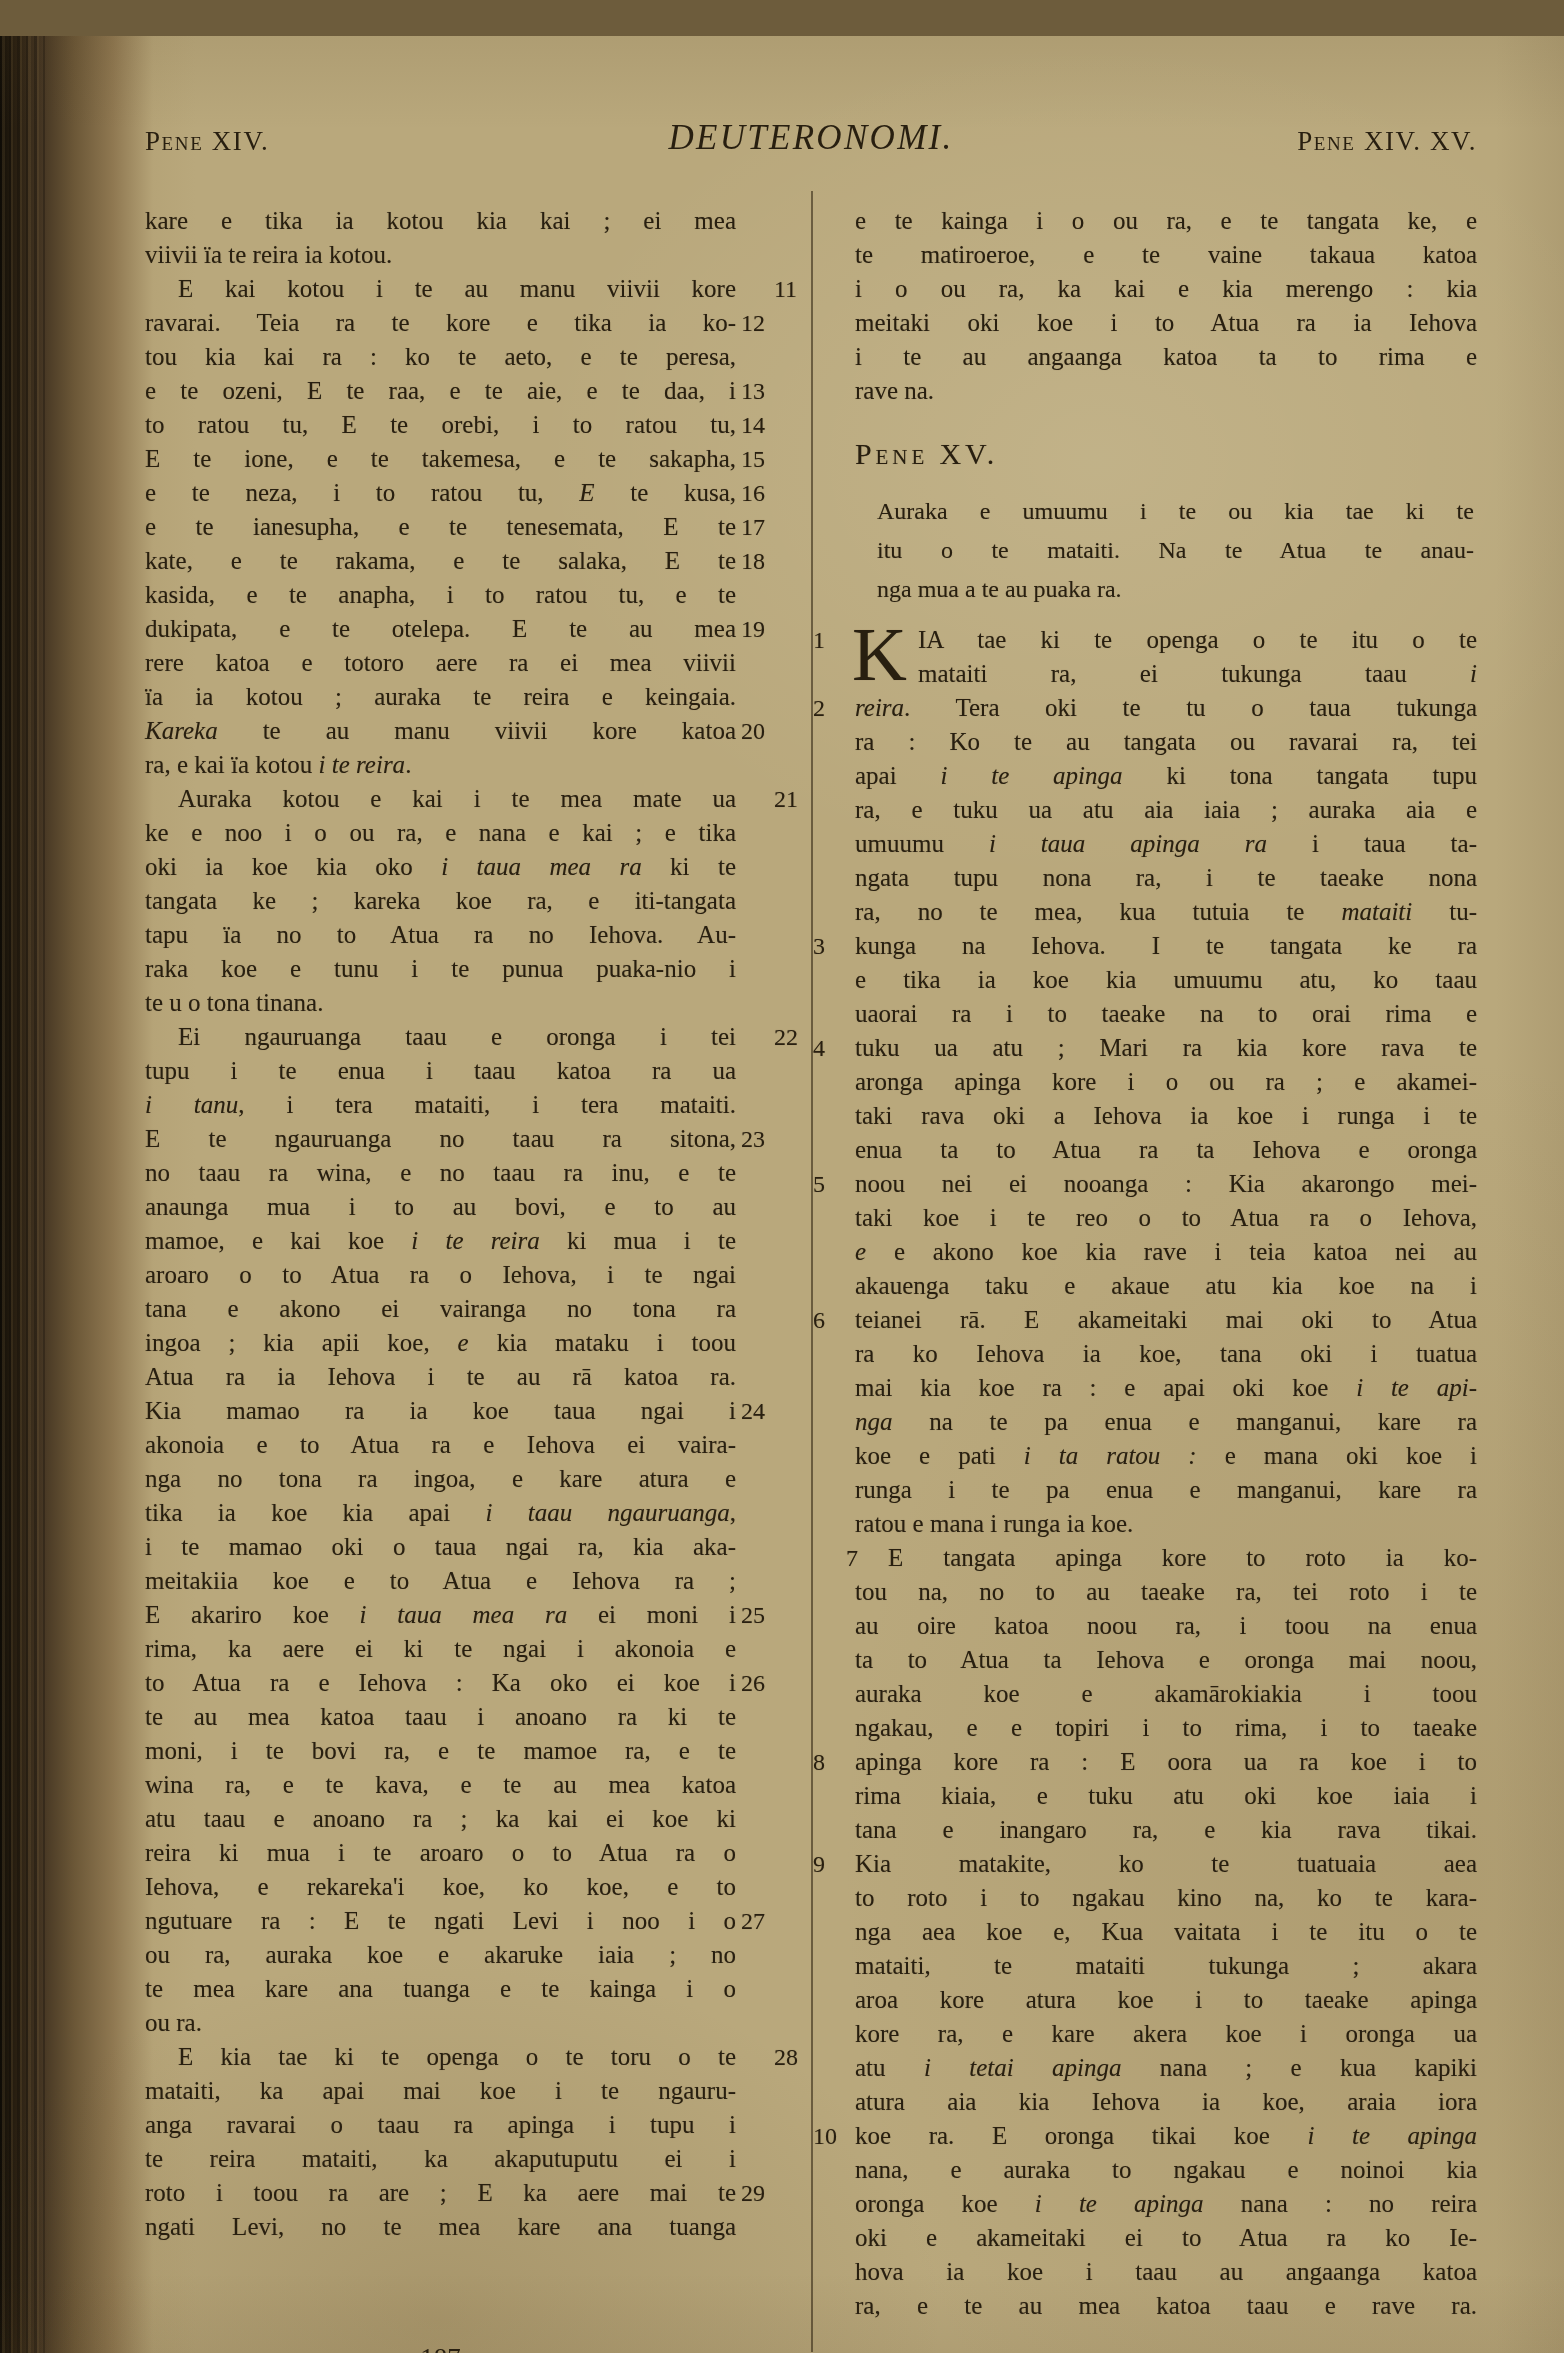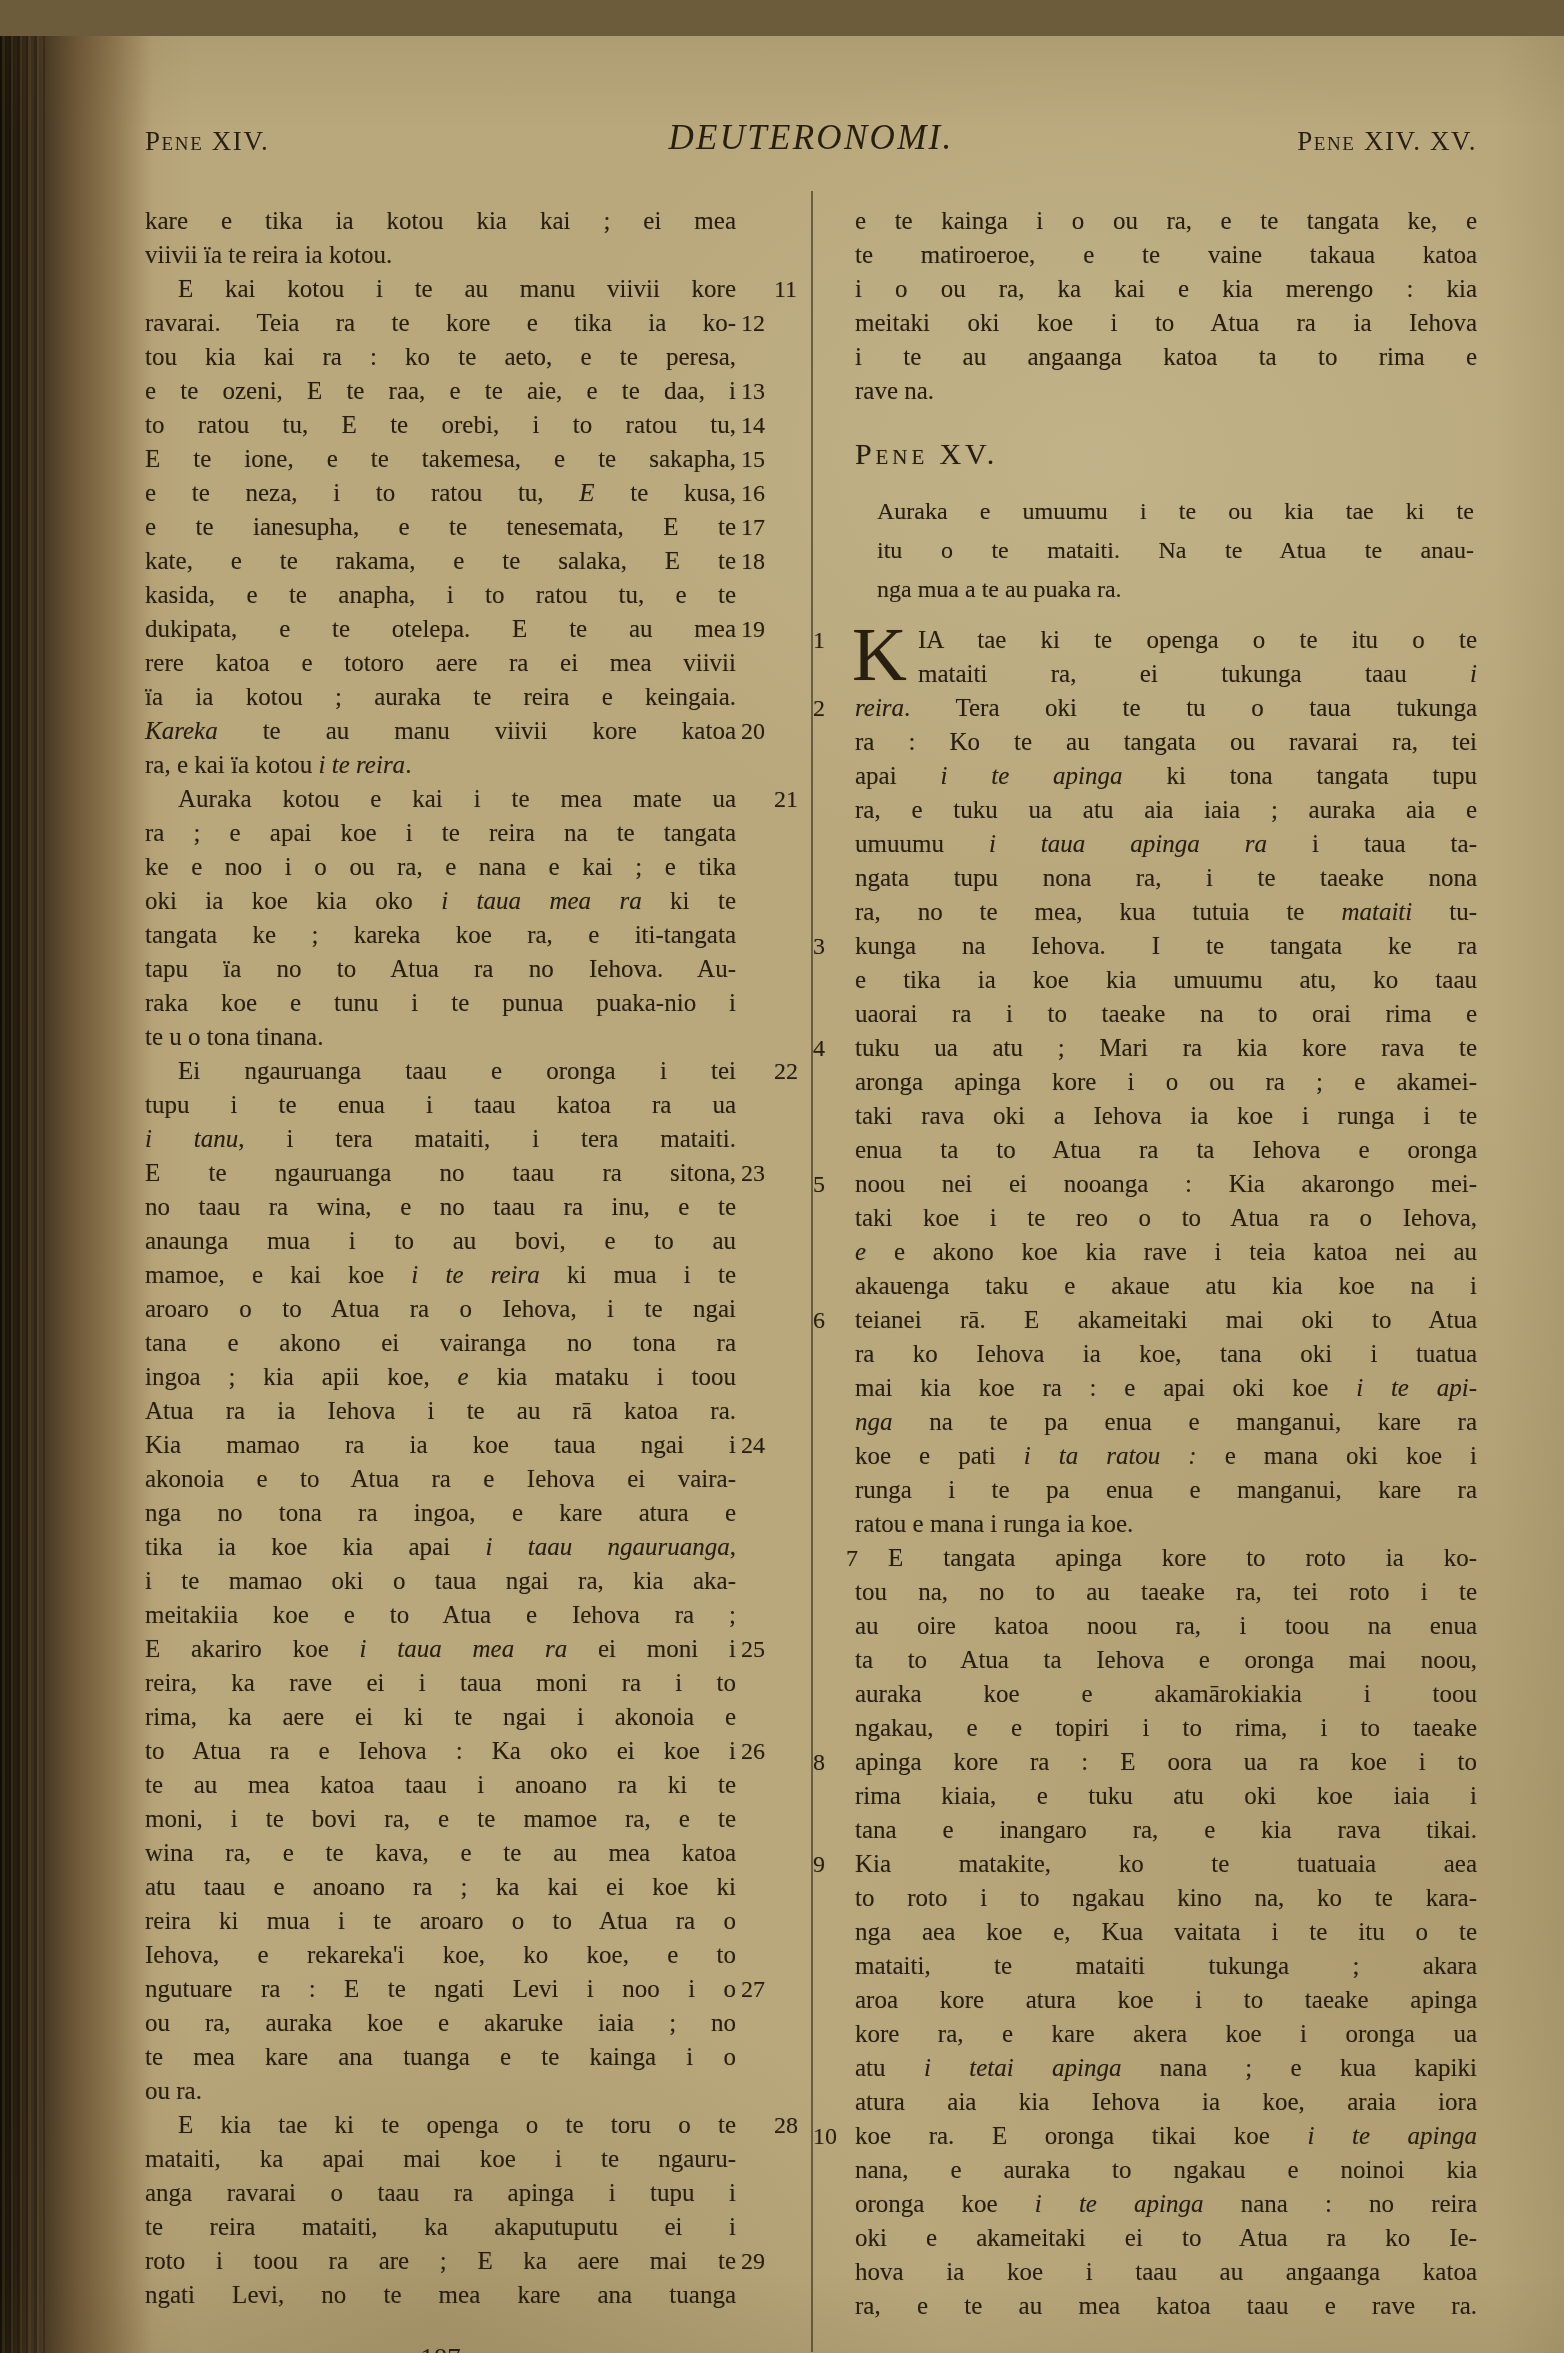--- a/index.html
+++ b/index.html
@@ -101,21 +101,20 @@
         <div class="line"><span class="txt">e te neza, i to ratou tu, <i>E</i> te kusa,</span><span class="num num-right">16</span></div>
         <div class="line"><span class="txt">e te ianesupha, e te tenesemata, E te</span><span class="num num-right">17</span></div>
         <div class="line"><span class="txt">kate, e te rakama, e te salaka, E te</span><span class="num num-right">18</span></div>
         <div class="line"><span class="txt">kasida, e te anapha, i to ratou tu, e te</span></div>
         <div class="line"><span class="txt">dukipata, e te otelepa.  E te au mea</span><span class="num num-right">19</span></div>
         <div class="line"><span class="txt">rere katoa e totoro aere ra ei mea viivii</span></div>
         <div class="line"><span class="txt">ïa ia kotou ; auraka te reira e keingaia.</span></div>
         <div class="line"><span class="txt"><i>Kareka</i> te au manu viivii kore katoa</span><span class="num num-right">20</span></div>
         <div class="line short"><span class="txt">ra, e kai ïa kotou <i>i te reira</i>.</span></div>
         <div class="line indent"><span class="txt">Auraka kotou e kai i te mea mate ua</span><span class="num num-right">21</span></div>
-        <div class="line"><span class="txt">ra ; e apai koe i te reira na te tangata</span></div>
         <div class="line"><span class="txt">ke e noo i o ou ra, e nana e kai ; e tika</span></div>
         <div class="line"><span class="txt">oki ia koe kia oko <i>i taua mea ra</i> ki te</span></div>
         <div class="line"><span class="txt">tangata ke ; kareka koe ra, e iti-tangata</span></div>
         <div class="line"><span class="txt">tapu ïa no to Atua ra no Iehova.  Au-</span></div>
         <div class="line"><span class="txt">raka koe e tunu i te punua puaka-nio i</span></div>
         <div class="line short"><span class="txt">te u o tona tinana.</span></div>
         <div class="line indent"><span class="txt">Ei ngauruanga taau e oronga i tei</span><span class="num num-right">22</span></div>
         <div class="line"><span class="txt">tupu i te enua i taau katoa ra ua</span></div>
         <div class="line"><span class="txt"><i>i tanu</i>, i tera mataiti, i tera mataiti.</span></div>
         <div class="line"><span class="txt">E te ngauruanga no taau ra sitona,</span><span class="num num-right">23</span></div>
@@ -126,21 +125,20 @@
         <div class="line"><span class="txt">tana e akono ei vairanga no tona ra</span></div>
         <div class="line"><span class="txt">ingoa ; kia apii koe, <i>e</i> kia mataku i toou</span></div>
         <div class="line"><span class="txt">Atua ra ia Iehova i te au rā katoa ra.</span></div>
         <div class="line"><span class="txt">Kia mamao ra ia koe taua ngai i</span><span class="num num-right">24</span></div>
         <div class="line"><span class="txt">akonoia e to Atua ra e Iehova ei vaira-</span></div>
         <div class="line"><span class="txt">nga no tona ra ingoa, e kare atura e</span></div>
         <div class="line"><span class="txt">tika ia koe kia apai <i>i taau ngauruanga</i>,</span></div>
         <div class="line"><span class="txt">i te mamao oki o taua ngai ra, kia aka-</span></div>
         <div class="line"><span class="txt">meitakiia koe e to Atua e Iehova ra ;</span></div>
         <div class="line"><span class="txt">E akariro koe <i>i taua mea ra</i> ei moni i</span><span class="num num-right">25</span></div>
-        <div class="line"><span class="txt">reira, ka rave ei i taua moni ra i to</span></div>
         <div class="line"><span class="txt">rima, ka aere ei ki te ngai i akonoia e</span></div>
         <div class="line"><span class="txt">to Atua ra e Iehova :  Ka oko ei koe i</span><span class="num num-right">26</span></div>
         <div class="line"><span class="txt">te au mea katoa taau i anoano ra ki te</span></div>
         <div class="line"><span class="txt">moni, i te bovi ra, e te mamoe ra, e te</span></div>
         <div class="line"><span class="txt">wina ra, e te kava, e te au mea katoa</span></div>
         <div class="line"><span class="txt">atu taau e anoano ra ; ka kai ei koe ki</span></div>
         <div class="line"><span class="txt">reira ki mua i te aroaro o to Atua ra o</span></div>
         <div class="line"><span class="txt">Iehova, e rekareka'i koe, ko koe, e to</span></div>
         <div class="line"><span class="txt">ngutuare ra :  E te ngati Levi i noo i o</span><span class="num num-right">27</span></div>
         <div class="line"><span class="txt">ou ra, auraka koe e akaruke iaia ; no</span></div>

